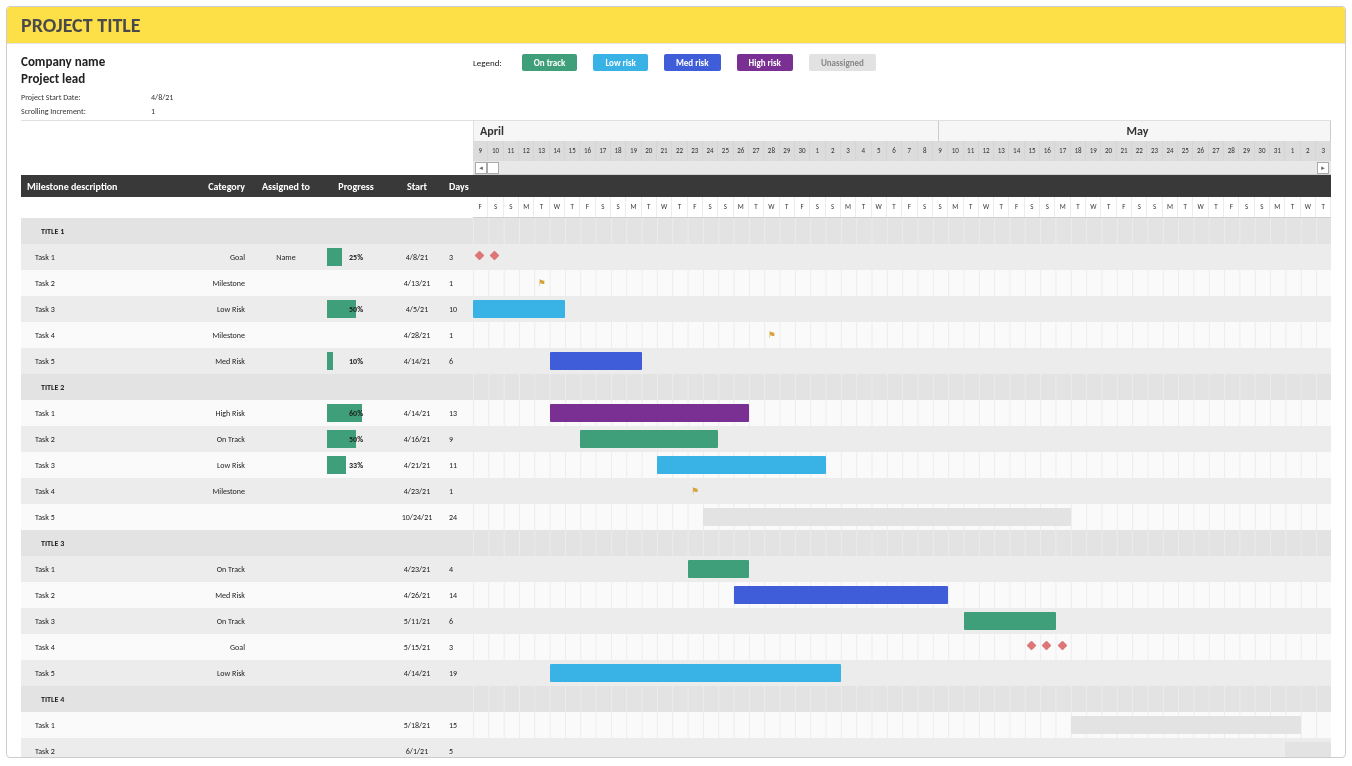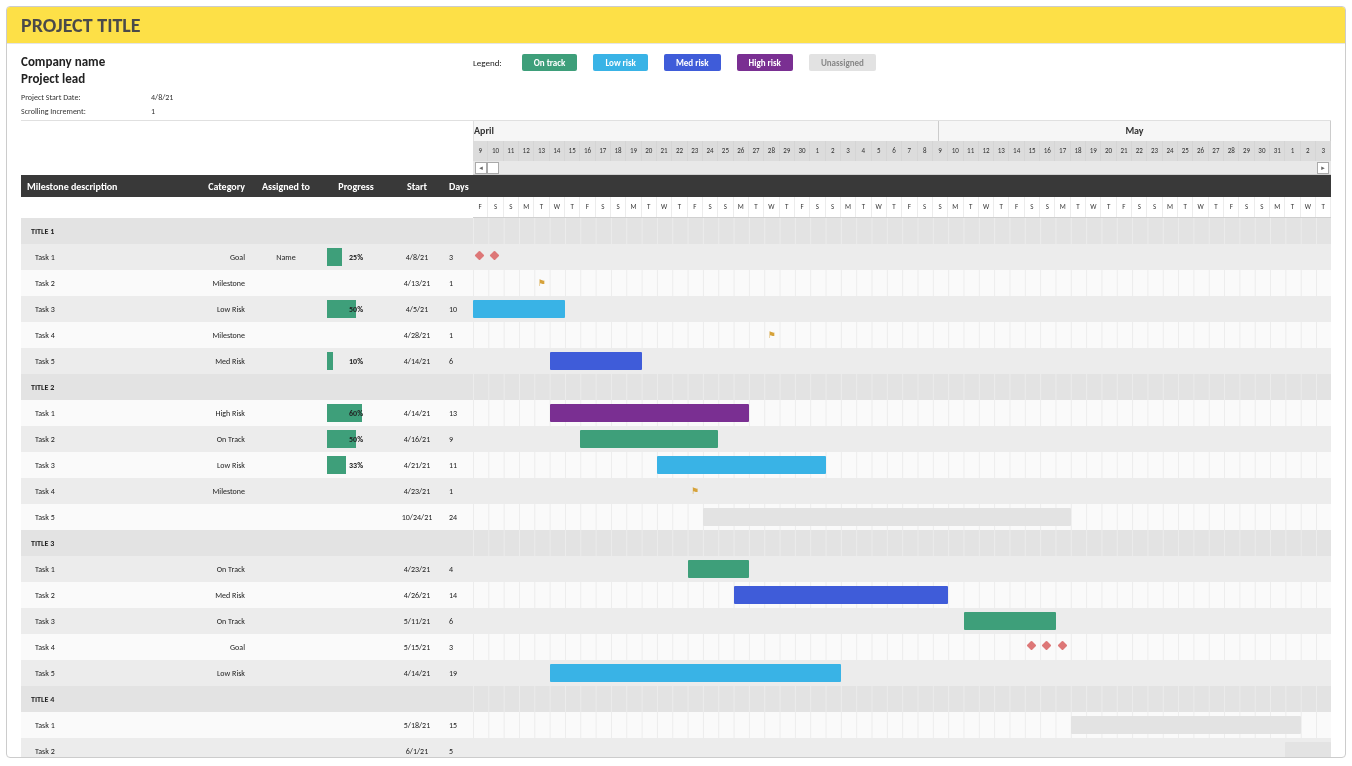--- a/index.html
+++ b/index.html
@@ -14,21 +14,21 @@
   .legend{display:flex;align-items:center;gap:16px}
   .legend .lab{font-size:9px;margin-right:4px}
   .legend .chip{color:#fff;font-size:9px;font-weight:600;padding:3px 12px;border-radius:2px}
   .chip.on{background:#3e9f7a}
   .chip.low{background:#39b3e6}
   .chip.med{background:#3f5cd9}
   .chip.high{background:#7a2f92}
   .chip.una{background:#e2e2e2;color:#888}
   .gantt{position:relative;margin:0 14px 10px;border-top:1px solid #e0e0e0}
   .months{display:flex;height:20px}
-  .month{box-sizing:border-box;border-right:1px solid #ccc;background:#f6f6f6;font-size:10px;font-weight:700;color:#333;line-height:20px}
+  .month{box-sizing:border-box;border-right:1px solid #ccc;background:#f6f6f6;font-size:12px;font-weight:700;color:#333;padding-left:6px;line-height:20px}
   .month-a{width:466px;border-left:1px solid #e0e0e0;margin-left:452px}
   .month-b{flex:1;text-align:center}
   .daynums,.daylets{display:flex;margin-left:452px}
   .daynums{background:#dcdcdc;height:20px}
   .daylets{background:#e8e8e8;height:20px;border-bottom:1px solid #d0d0d0}
   .dcell{width:15.33px;text-align:center;font-size:7px;color:#333;line-height:20px;border-right:1px solid #d5d5d5;box-sizing:border-box}
   .daylets .dcell{background:#fff;border-right:1px solid #ececec}
   .scroller{margin-left:452px;height:14px;background:#e8e8e8;border-bottom:1px solid #d0d0d0;display:flex;align-items:center;padding:0 2px;box-sizing:border-box}
   .scroller .arr{width:10px;height:10px;background:#fff;border:1px solid #aaa;font-size:7px;line-height:10px;text-align:center;color:#666;cursor:pointer}
   .scroller .spacer{flex:1}
@@ -40,21 +40,21 @@
   .c-prog{width:70px;text-align:center}
   .c-start{width:52px;text-align:center}
   .c-days{width:30px;text-align:left}
   .rows{position:relative}
   .row{display:flex;height:26px;align-items:center;font-size:8px}
   .row.even{background:#fafafa}
   .row.odd{background:#ececec}
   .row.section{background:#e3e3e3;font-weight:700}
   .row>div{padding:0 6px;box-sizing:border-box}
   .row .c-desc{padding-left:14px}
-  .row.section .c-desc{padding-left:10px}
+  .row.section .c-desc{padding-left:20px}
   .prog-wrap{position:relative;height:18px;width:58px;margin:12px auto}
   .prog-bar{position:absolute;left:0;top:0;bottom:0;background:#3e9f7a}
   .prog-txt{position:absolute;left:0;right:0;top:0;bottom:0;line-height:18px;text-align:center;font-size:8px;font-weight:600;color:#222}
   .chart{position:absolute;left:452px;top:0;right:0;bottom:0;pointer-events:none}
   .grid{position:absolute;inset:0;background-image:linear-gradient(to right,#ececec 1px,transparent 1px);background-size:15.33px 100%}
   .bar{position:absolute;height:18px;border-radius:1px}
   .bar.on{background:#3e9f7a}
   .bar.low{background:#39b3e6}
   .bar.med{background:#3f5cd9}
   .bar.high{background:#7a2f92}

